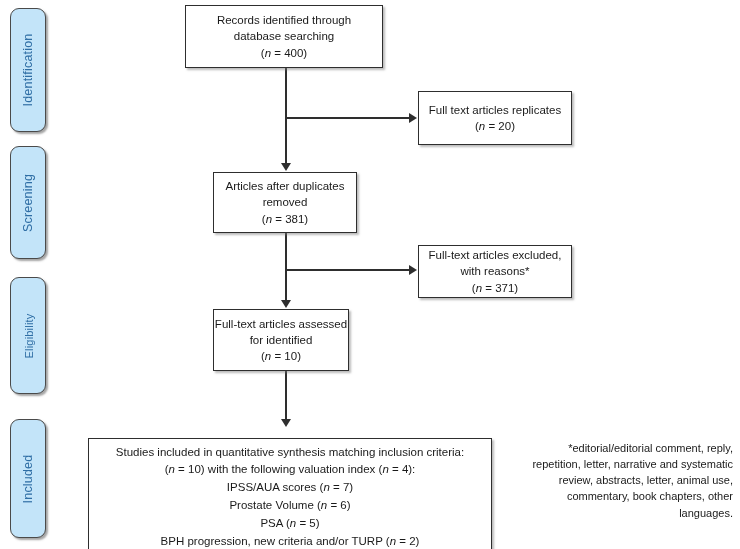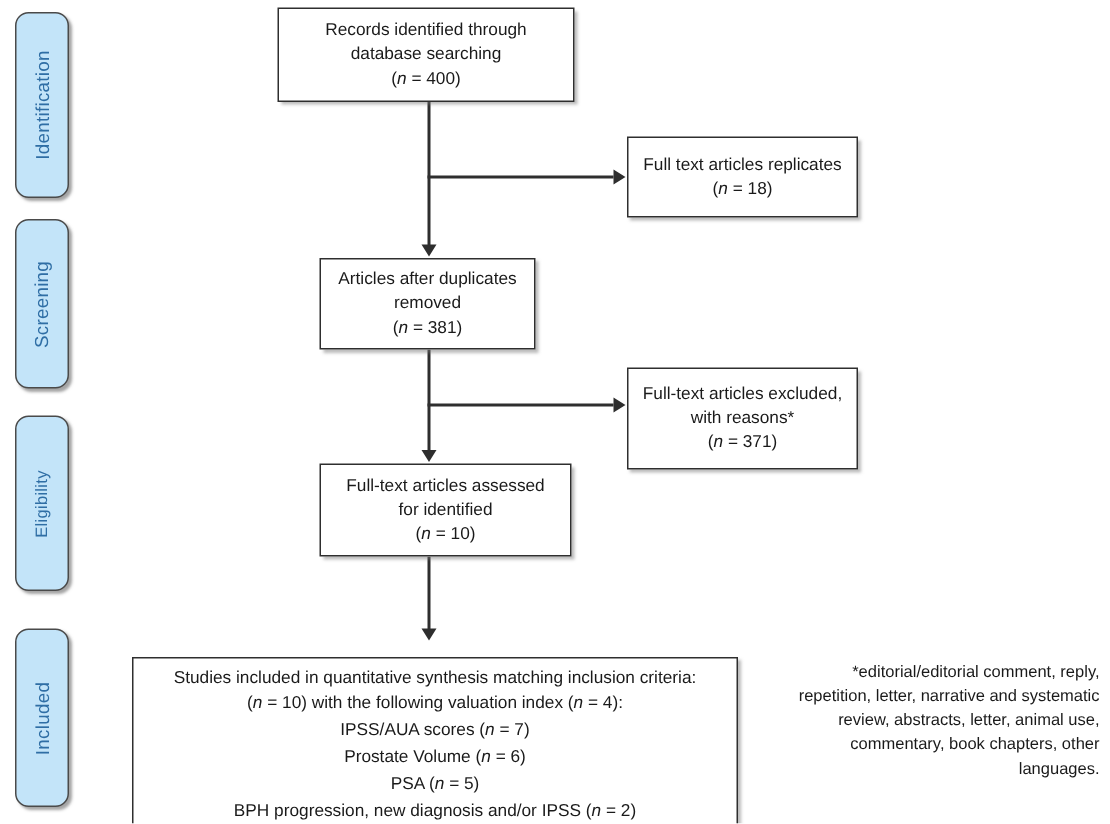--- a/index.html
+++ b/index.html
@@ -65,22 +65,22 @@
     line-height: 1.42;
     padding: 4px 6px;
   }
   .flow-box .line { white-space: nowrap; }
 
   em.n { font-style: italic; }
 
   #box-records        { left: 185px; top: 5px;   width: 198px; height: 63px; }
   #box-replicates     { left: 418px; top: 91px;  width: 154px; height: 54px; }
   #box-after-dupes    { left: 213px; top: 172px; width: 144px; height: 61px; }
-  #box-excluded       { left: 418px; top: 245px; width: 154px; height: 68px; }
-  #box-eligibility    { left: 213px; top: 309px; width: 168px; height: 62px; }
+  #box-excluded       { left: 418px; top: 245px; width: 154px; height: 53px; }
+  #box-eligibility    { left: 213px; top: 309px; width: 136px; height: 62px; }
   #box-included       { left: 88px;  top: 438px; width: 404px; height: 118px;
                         font-size: 11.5px; line-height: 1.55; }
 
   
   .connector {
     position: absolute;
     background: #2e2e2e;
   }
   .conn-v { width: 1.6px; }
   .conn-h { height: 1.6px; }
@@ -150,21 +150,21 @@
   <div class="arrow-head arrow-down" style="left:281px; top:419px;"></div>
 
   <div class="flow-box" id="box-records">
     <div class="line">Records identified through</div>
     <div class="line">database searching</div>
     <div class="line"><span>(</span><em class="n">n</em><span> = 400)</span></div>
   </div>
 
   <div class="flow-box" id="box-replicates">
     <div class="line">Full text articles replicates</div>
-    <div class="line"><span>(</span><em class="n">n</em><span> = 18)</span></div>
+    <div class="line"><span>(</span><em class="n">n</em><span> = 20)</span></div>
   </div>
 
   <div class="flow-box" id="box-after-dupes">
     <div class="line">Articles after duplicates</div>
     <div class="line">removed</div>
     <div class="line"><span>(</span><em class="n">n</em><span> = 381)</span></div>
   </div>
 
   <div class="flow-box" id="box-excluded">
     <div class="line">Full-text articles excluded,</div>
@@ -182,18 +182,18 @@
     <div class="line">Studies included in quantitative synthesis matching inclusion criteria:</div>
 
     <div class="line"><span>(</span><em class="n">n</em><span> = 10) with the following valuation index (</span><em class="n">n</em><span> = 4):</span></div>
 
     <div class="line"><span>IPSS/AUA scores (</span><em class="n">n</em><span> = 7)</span></div>
 
     <div class="line"><span>Prostate Volume (</span><em class="n">n</em><span> = 6)</span></div>
 
     <div class="line"><span>PSA (</span><em class="n">n</em><span> = 5)</span></div>
 
-    <div class="line"><span>BPH progression, new diagnosis and/or IPSS (</span><em class="n">n</em><span> = 2)</span></div>
+    <div class="line"><span>BPH progression, new criteria and/or TURP (</span><em class="n">n</em><span> = 2)</span></div>
   </div>
 
   <div id="footnote">*editorial/editorial comment, reply, repetition, letter, narrative and systematic review, abstracts, letter, animal use, commentary, book chapters, other languages.</div>
 
 </div>
 
 </body></html>

